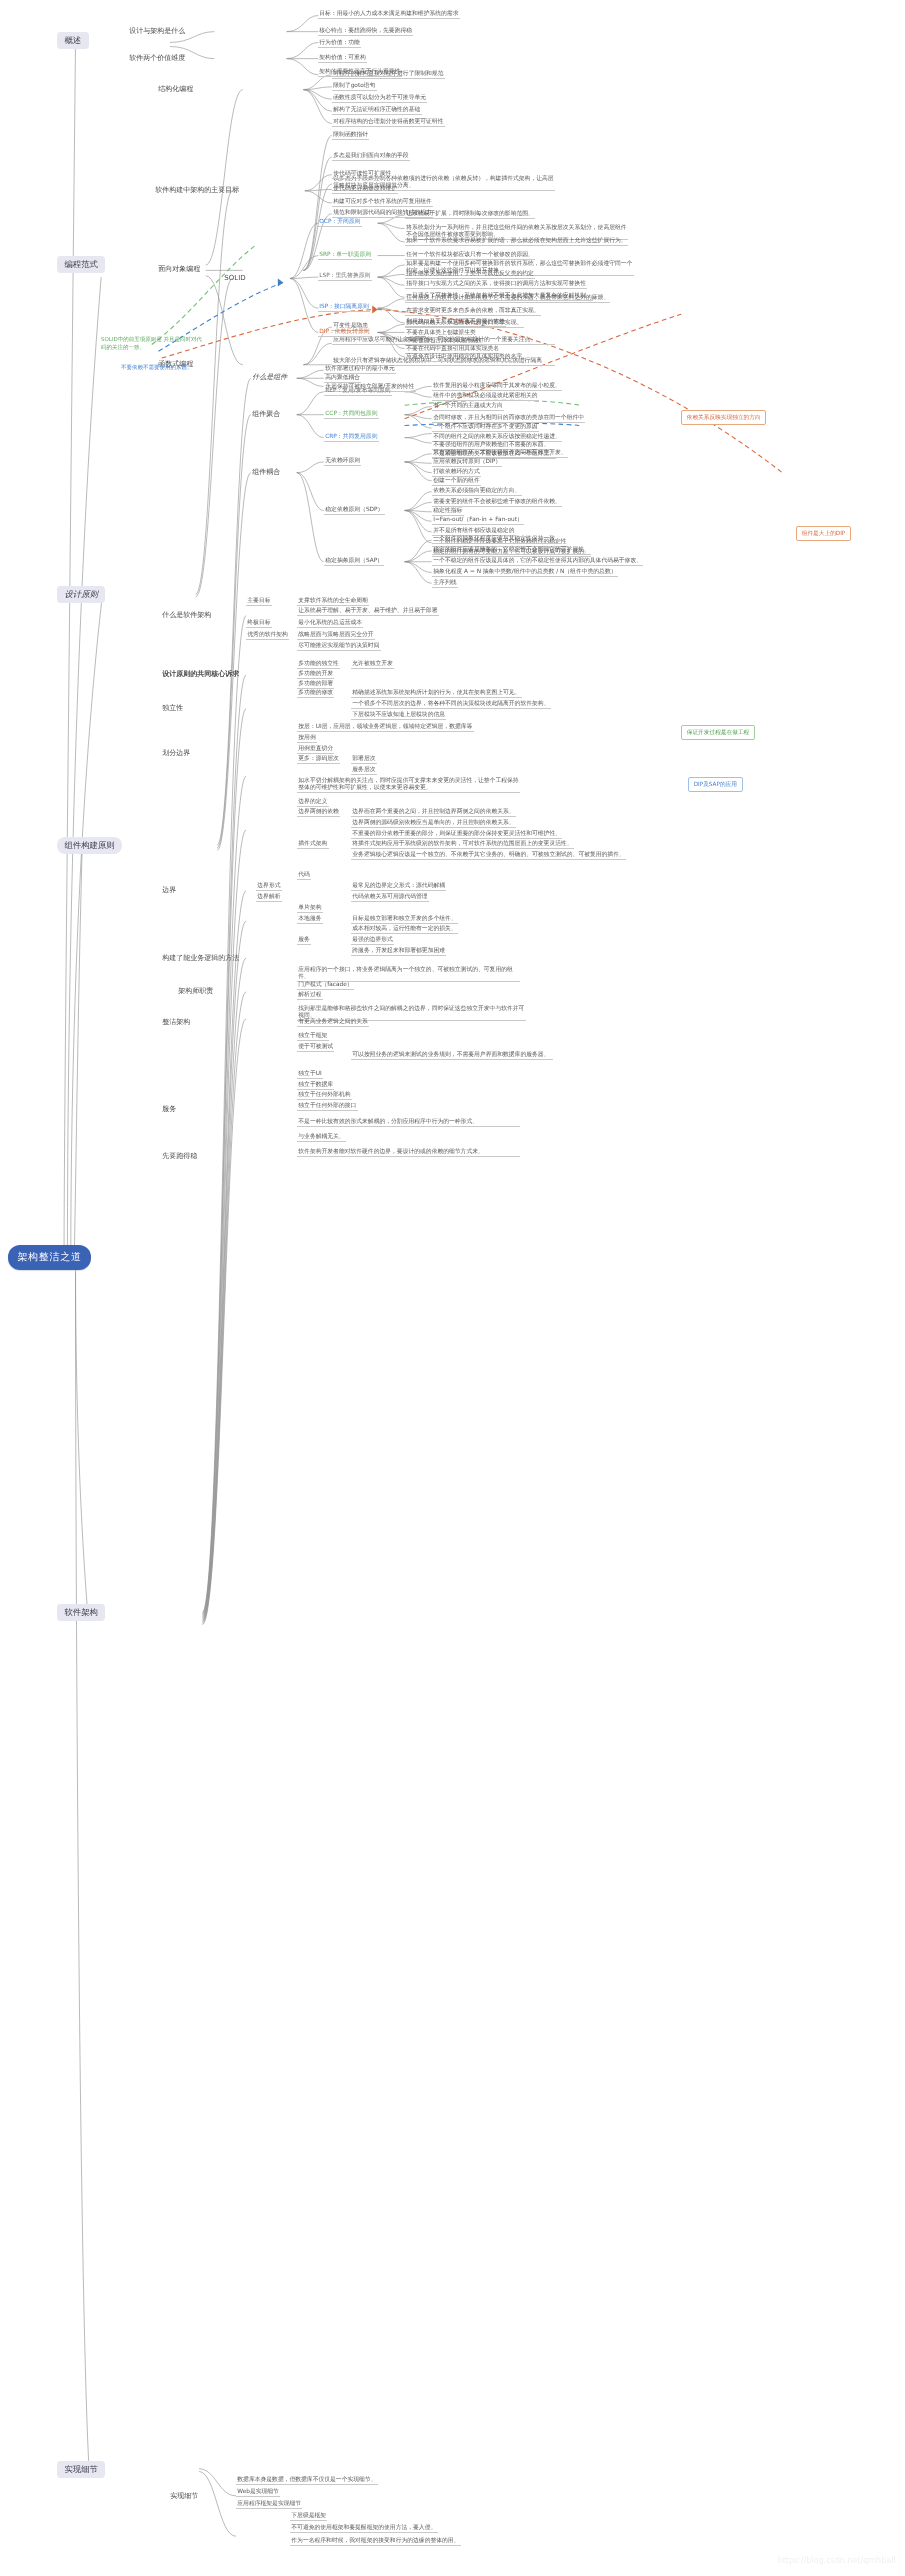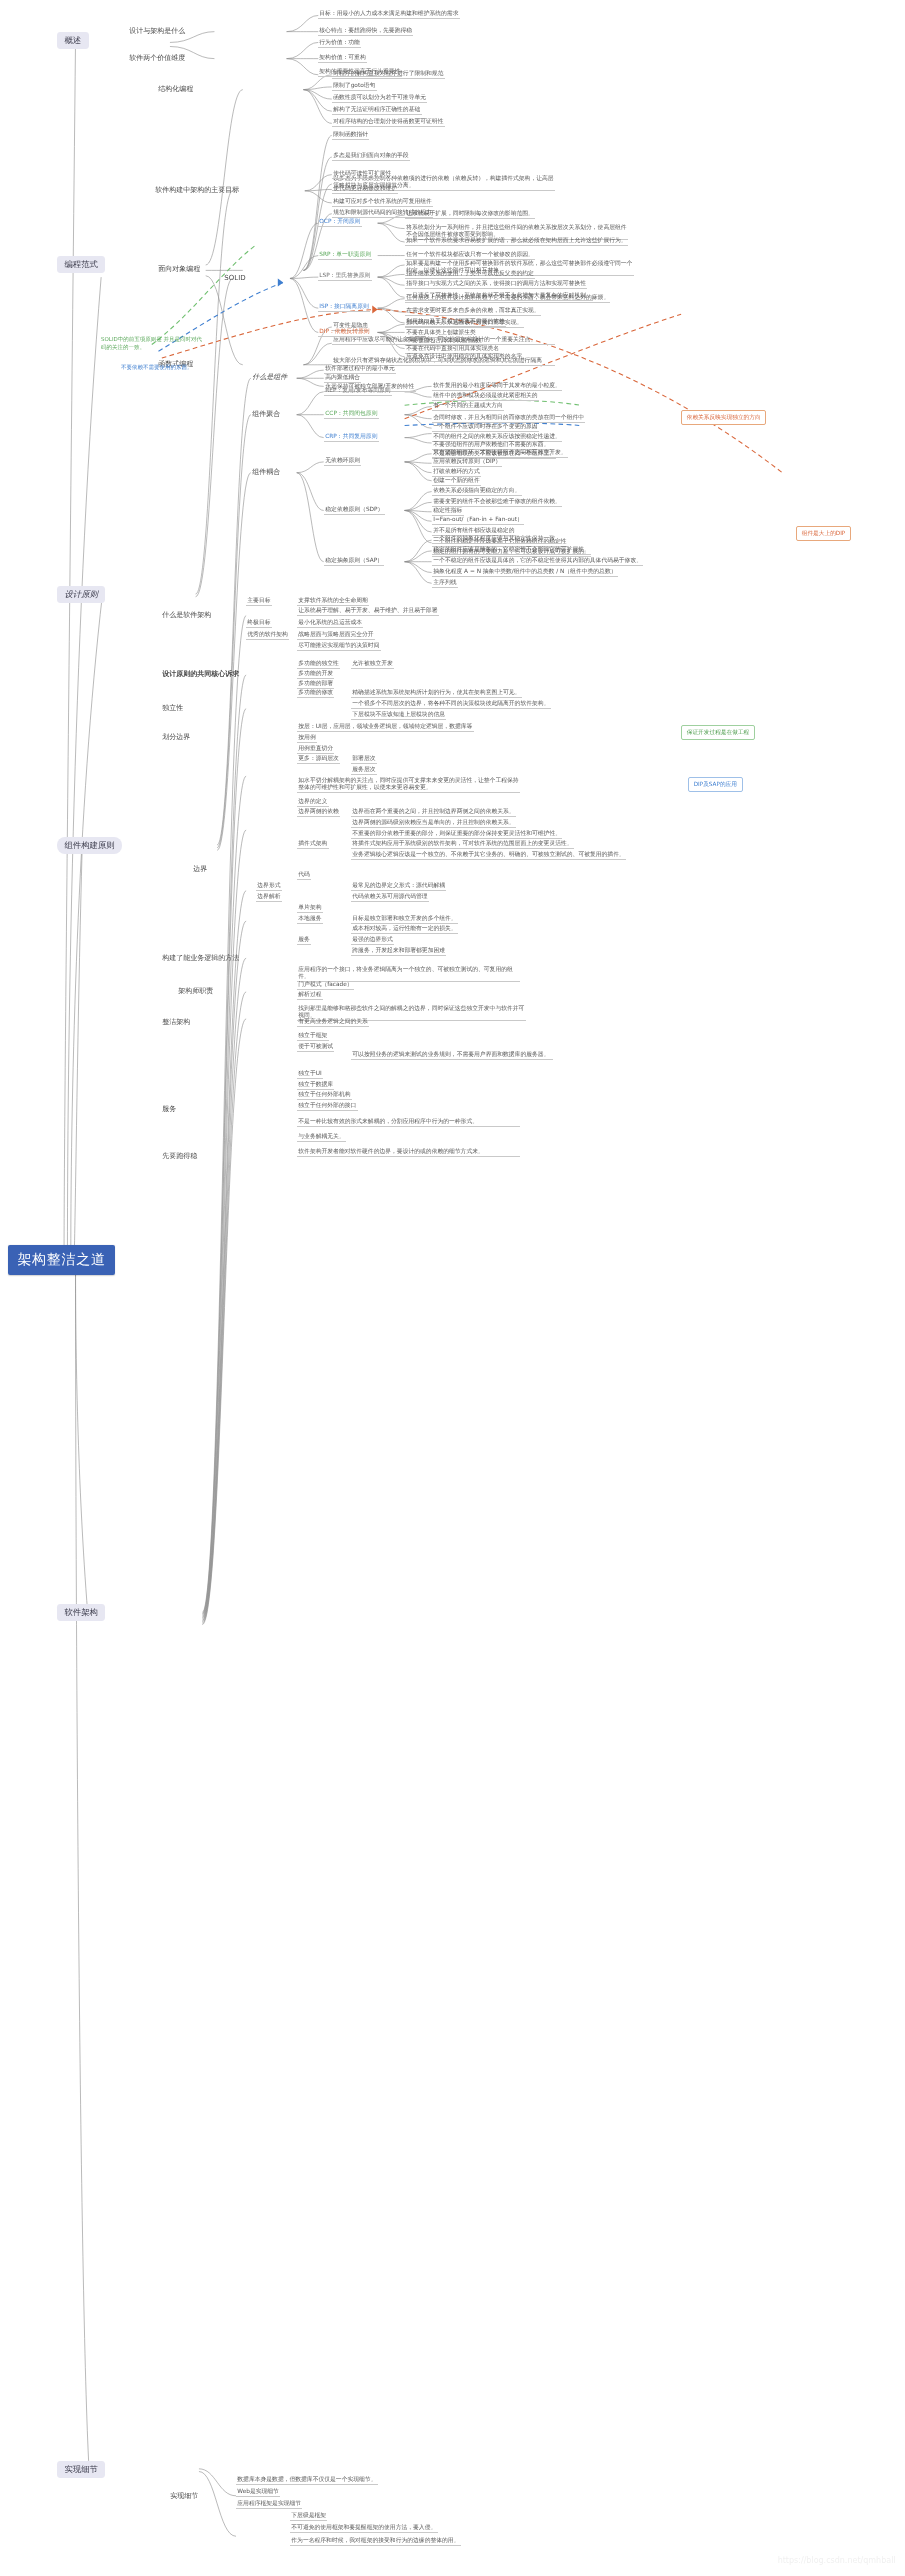--- a/index.html
+++ b/index.html
@@ -11,22 +11,22 @@
     overflow: hidden;
     color: #444;
   }
   #canvas { position:absolute; inset:0; }
   svg.links { position:absolute; left:0; top:0; width:905px; height:2576px; pointer-events:none; }
 
   .node { position:absolute; white-space:nowrap; line-height:1.25; }
 
   
   .root {
-    background:#3a62b5; color:#fff; border-radius:2px;
-    padding:6px 9.4px; font-size:14px; letter-spacing:0.7px;
+    background:#3a62b5; color:#fff; border-radius:12px;
+    padding:6px 9.4px; font-size:10px; letter-spacing:0.7px;
     box-shadow:0 0.7px 1.3px rgba(0,0,0,.18);
   }
   
   .cat {
     background:#e7e7f2; color:#3a3a4a; border-radius:3.4px;
     padding:3.4px 7.4px; font-size:8.4px;
   }
   
   .l2 { font-size:7px; color:#4a4a4a; padding:0.7px 1.3px; }
   
@@ -333,31 +333,31 @@
 
 <div class="node l2" style="left:161px; top:703px;">独立性</div>
 <div class="node l3" style="left:297px; top:722px;">按层：UI层，应用层，领域业务逻辑层，领域特定逻辑层，数据库等</div>
 <div class="node l3" style="left:297px; top:733px;">按用例</div>
 <div class="node l3" style="left:297px; top:744px;">用例垂直切分</div>
 <div class="node l3" style="left:297px; top:754px;">更多：源码层次</div>
 <div class="node l3" style="left:351px; top:754px;">部署层次</div>
 <div class="node l3" style="left:351px; top:765px;">服务层次</div>
 <div class="node l3 wrap" style="left:297px; top:776px; width:223px;">如水平切分解耦架构的关注点，同时应提供可支撑未来变更的灵活性，让整个工程保持整体的可维护性和可扩展性，以便未来更容易变更。</div>
 
-<div class="node l2" style="left:161px; top:732px;text-align:right;">划分边界</div>
+<div class="node l2" style="left:161px; top:748px;text-align:right;">划分边界</div>
 <div class="node l3" style="left:297px; top:797px;">边界的定义</div>
 <div class="node l3" style="left:297px; top:807px;">边界两侧的依赖</div>
 <div class="node l3" style="left:351px; top:807px;">边界画在两个重要的之间，并且控制边界两侧之间的依赖关系。</div>
 <div class="node l3" style="left:351px; top:818px;">边界两侧的源码级别依赖应当是单向的，并且控制的依赖关系。</div>
 <div class="node l3" style="left:351px; top:829px;">不重要的部分依赖于重要的部分，则保证重要的部分保持变更灵活性和可维护性。</div>
 <div class="node l3" style="left:297px; top:839px;">插件式架构</div>
 <div class="node l3" style="left:351px; top:839px;">将插件式架构应用于系统级别的软件架构，可对软件系统的范围层面上的变更灵活性。</div>
 <div class="node l3" style="left:351px; top:850px;">业务逻辑核心逻辑应该是一个独立的、不依赖于其它业务的、明确的、可被独立测试的、可被复用的插件。</div>
 
-<div class="node l2" style="left:161px; top:864px;margin-left:31px;">边界</div>
+<div class="node l2" style="left:161px; top:885px;">边界</div>
 <div class="node l3" style="left:297px; top:870px;">代码</div>
 <div class="node l3" style="left:256px; top:881px;">边界形式</div>
 <div class="node l3" style="left:256px; top:892px;">边界解析</div>
 <div class="node l3" style="left:297px; top:903px;">单片架构</div>
 <div class="node l3" style="left:351px; top:881px;">最常见的边界定义形式：源代码解耦</div>
 <div class="node l3" style="left:351px; top:892px;">代码依赖关系可用源代码管理</div>
 <div class="node l3" style="left:297px; top:914px;">本地服务</div>
 <div class="node l3" style="left:351px; top:914px;">目标是独立部署和独立开发的多个组件。</div>
 <div class="node l3" style="left:351px; top:924px;">成本相对较高，运行性能有一定的损失。</div>
 <div class="node l3" style="left:297px; top:935px;">服务</div>

